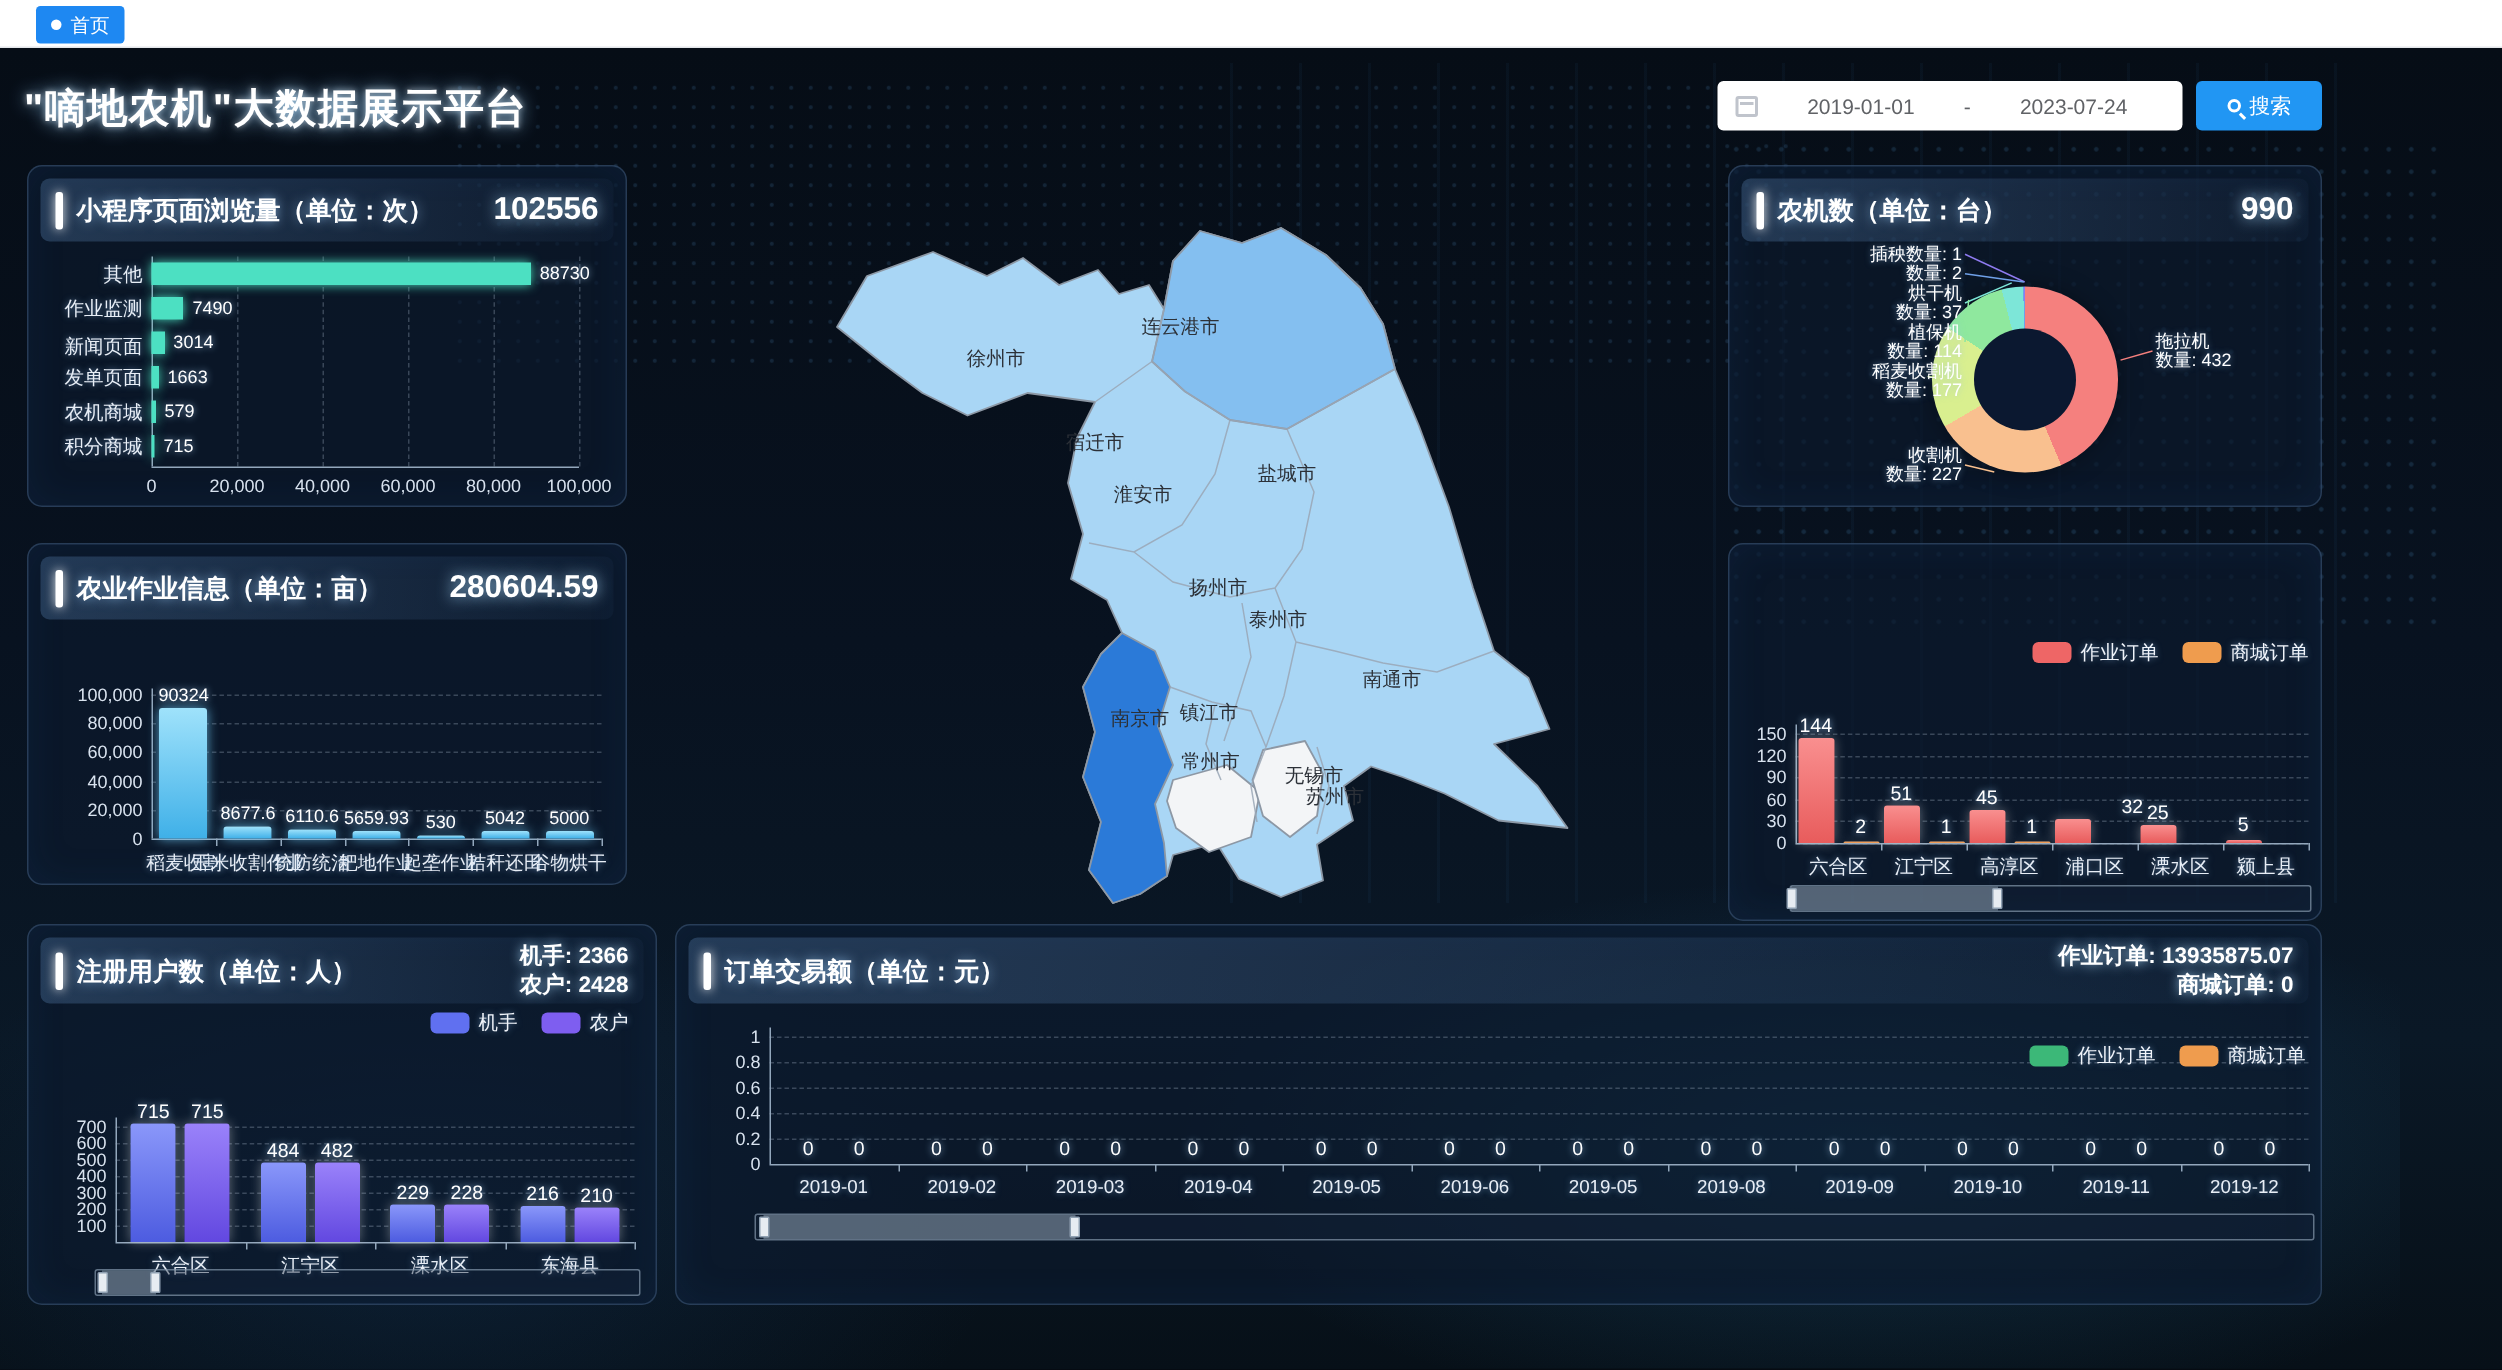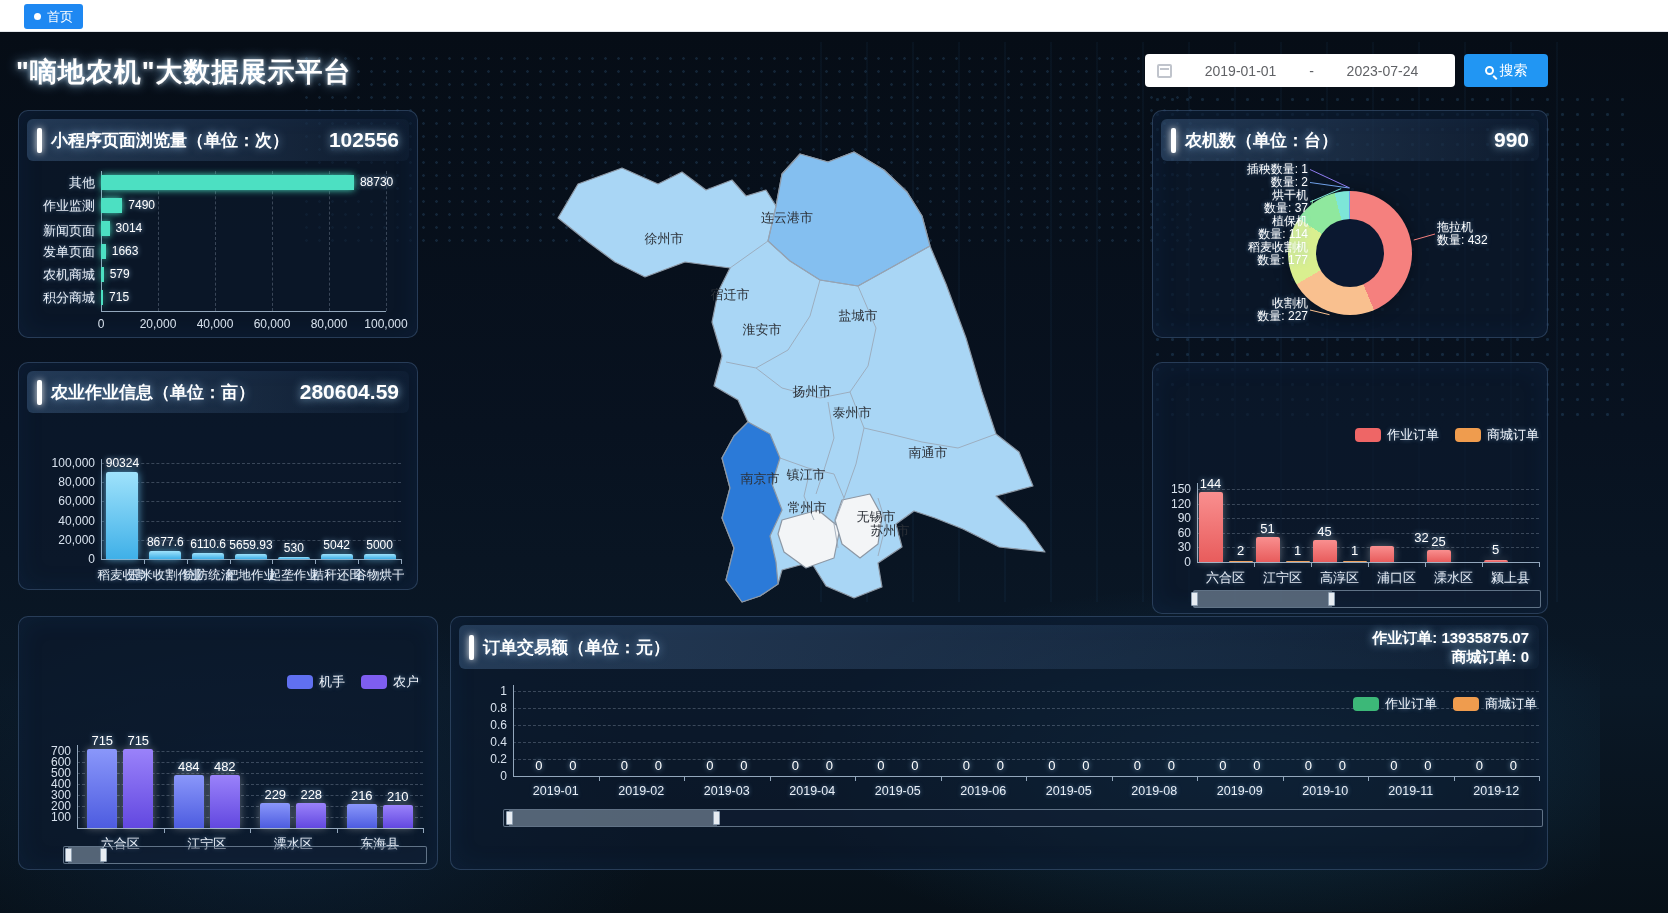--- a/index.html
+++ b/index.html
@@ -190,20 +190,28 @@
         <div class="cat" style="left: 317.714px; top: 204px; transform: translateX(-50%); font-size: 12.5px;">秸秆还田</div>
         <div class="axis-v" style="left: 339.143px; top: 196px; height: 5px;"></div>
         <div class="bar" style="left: 344.571px; top: 191.2px; width: 32px; height: 4.8px; border-radius: 2px 2px 0px 0px; background: linear-gradient(rgb(159, 226, 251), rgb(63, 176, 232)); box-shadow: rgba(110, 200, 245, 0.8) 0px 0px 8px;"></div>
         <div class="val" style="left: 360.571px; top: 175.2px; transform: translateX(-50%);">5000</div>
         <div class="cat" style="left: 360.571px; top: 204px; transform: translateX(-50%); font-size: 12.5px;">谷物烘干</div>
         <div class="axis-v" style="left: 382px; top: 196px; height: 5px;"></div>
       </div>
   </div>
 
   <div class="panel" id="p-us" style="left:18px;top:584px;width:420px;height:254px;">
+    <div class="p-head" style="height:44px;">
+      <span class="accent"></span>
+      <span class="p-title">注册用户数（单位：人）</span>
+      <span class="p-stats">
+        <span>机手: 2366</span><br>
+        <span>农户: 2428</span>
+      </span>
+    </div>
     <div id="us-plot" style="position:absolute;left:0;top:0;width:420px;height:254px;">
         <div class="gridline-h" style="left: 58px; top: 134px; width: 346px;"></div>
         <div class="tick" style="left: 14px; top: 127px; width: 38px; text-align: right;">700</div>
         <div class="gridline-h" style="left: 58px; top: 145px; width: 346px;"></div>
         <div class="tick" style="left: 14px; top: 138px; width: 38px; text-align: right;">600</div>
         <div class="gridline-h" style="left: 58px; top: 156px; width: 346px;"></div>
         <div class="tick" style="left: 14px; top: 149px; width: 38px; text-align: right;">500</div>
         <div class="gridline-h" style="left: 58px; top: 167px; width: 346px;"></div>
         <div class="tick" style="left: 14px; top: 160px; width: 38px; text-align: right;">400</div>
         <div class="gridline-h" style="left: 58px; top: 178px; width: 346px;"></div>

